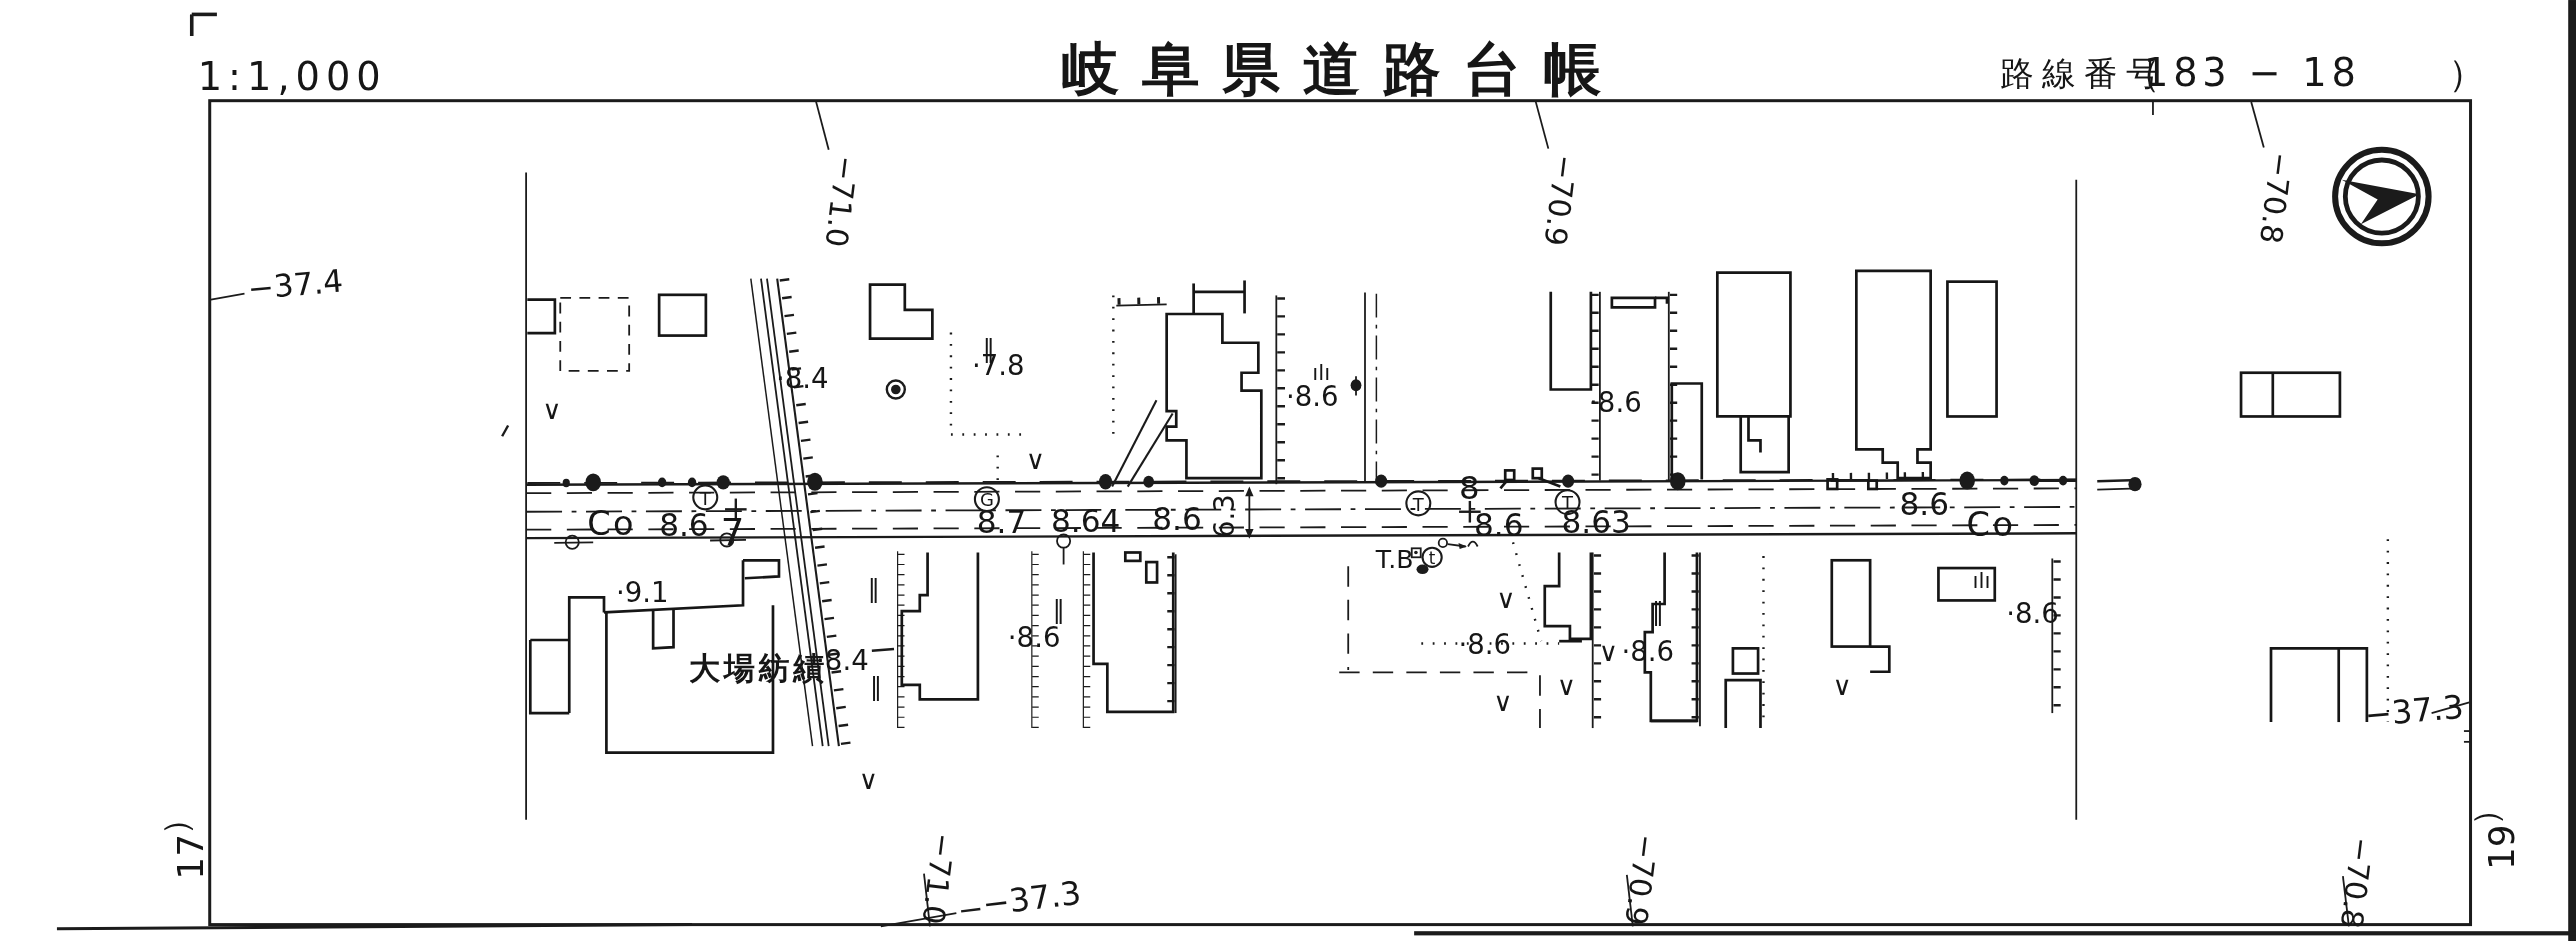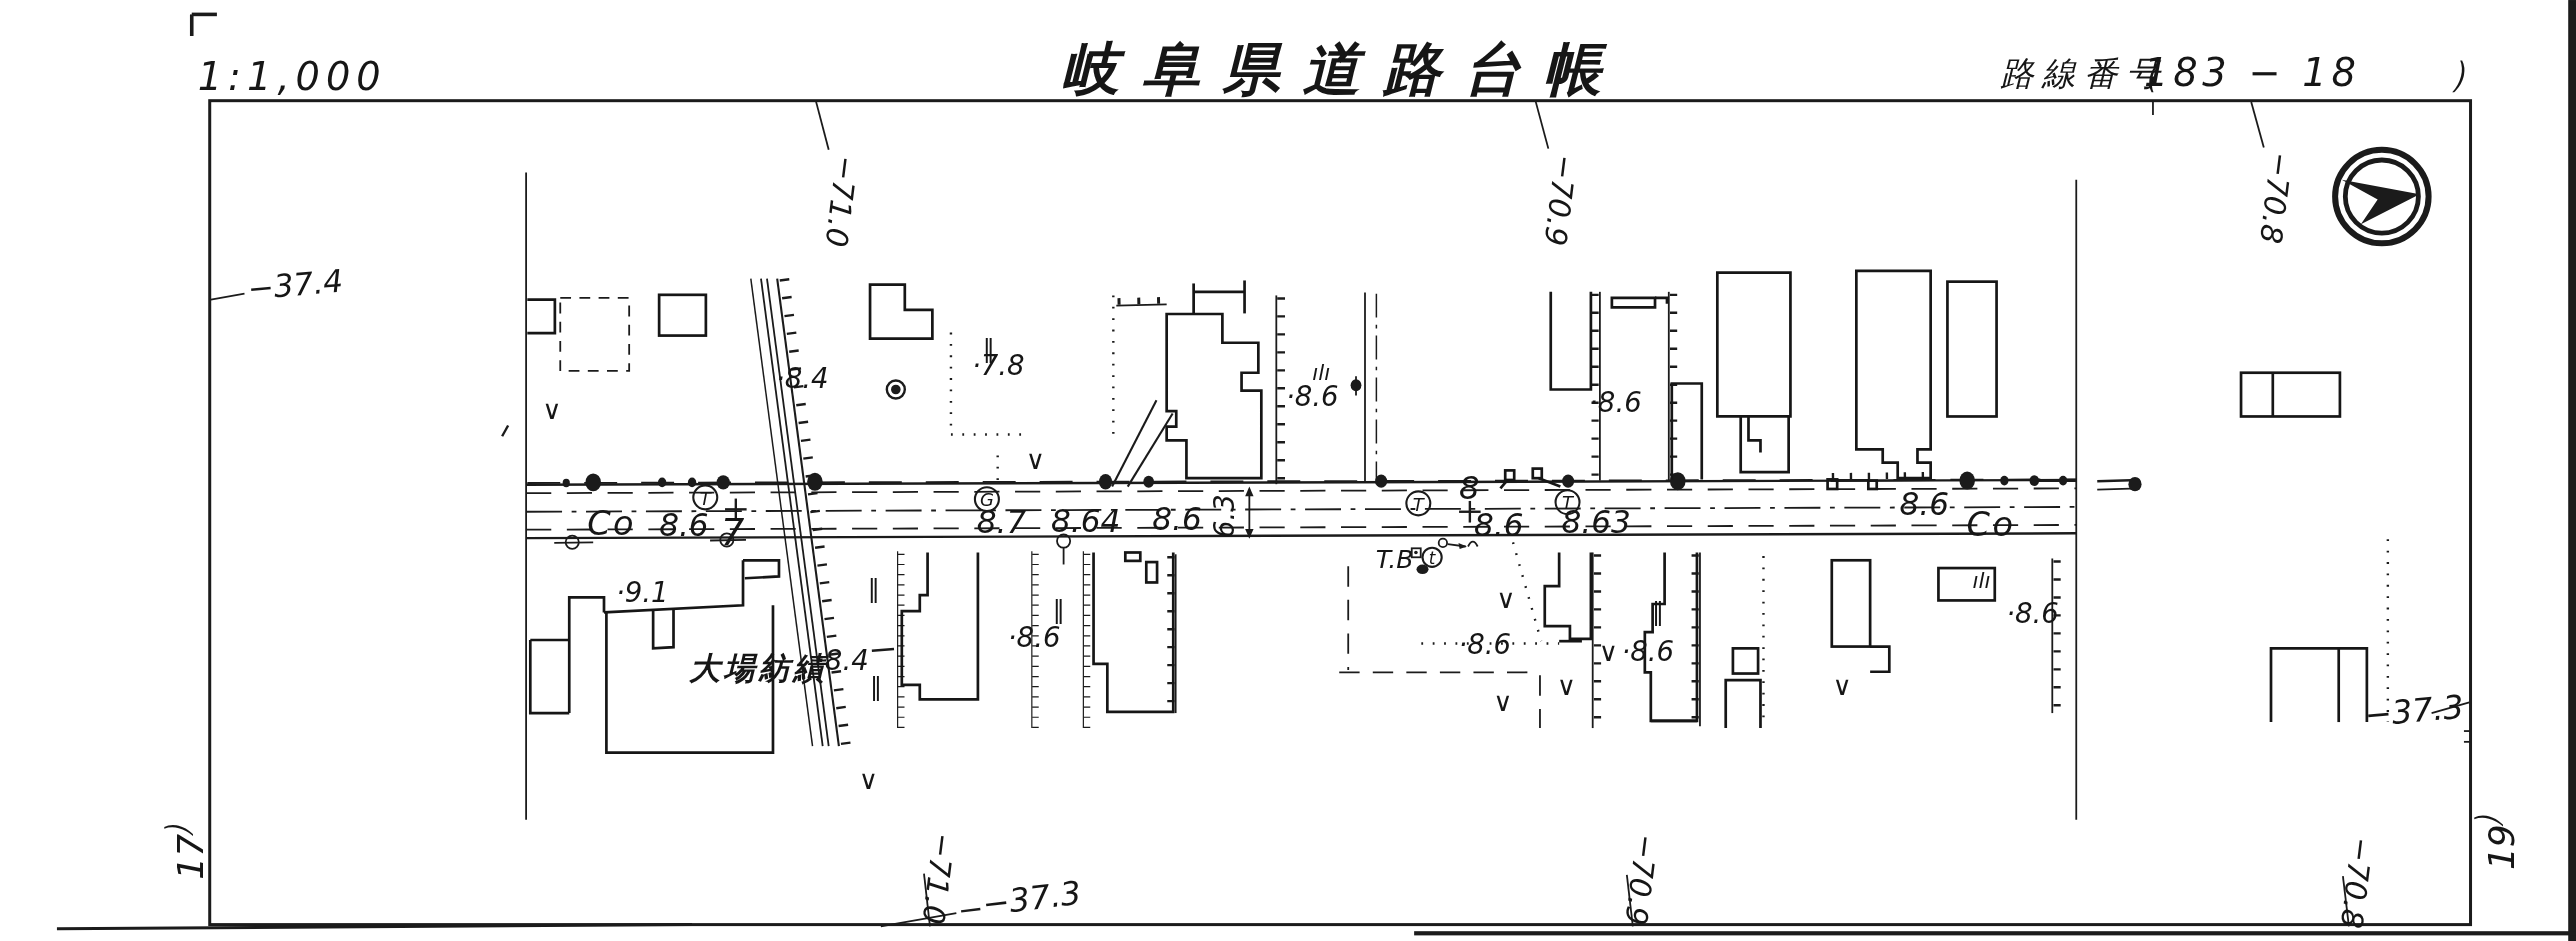--- a/index.html
+++ b/index.html
@@ -1,17 +1,17 @@
 <!DOCTYPE html>
 <html style="font-size:9.6px"><head>
 <meta charset="utf-8">
 <style>
   html,body{margin:0;padding:0;background:#e8e8e4;}
   .sheet{position:relative;width:2576px;height:942px;background:#ffffff;overflow:hidden;
-         font-family:"DejaVu Sans","Liberation Sans",sans-serif;font-style:italic;}
+         font-family:"DejaVu Sans","Liberation Sans",sans-serif;}
   svg{position:absolute;inset:0;}
   svg text{fill:#161616;font-family:"DejaVu Sans","Liberation Sans",sans-serif;}
   .ln{stroke:#1b1b1b;fill:none;stroke-linecap:butt;}
   .blk{fill:#1b1b1b;stroke:none;}
   .bld{stroke:#161616;fill:none;stroke-width:4.5;stroke-linejoin:miter;}
 </style>
 </head>
 <body>
 
 <div class="sheet">

